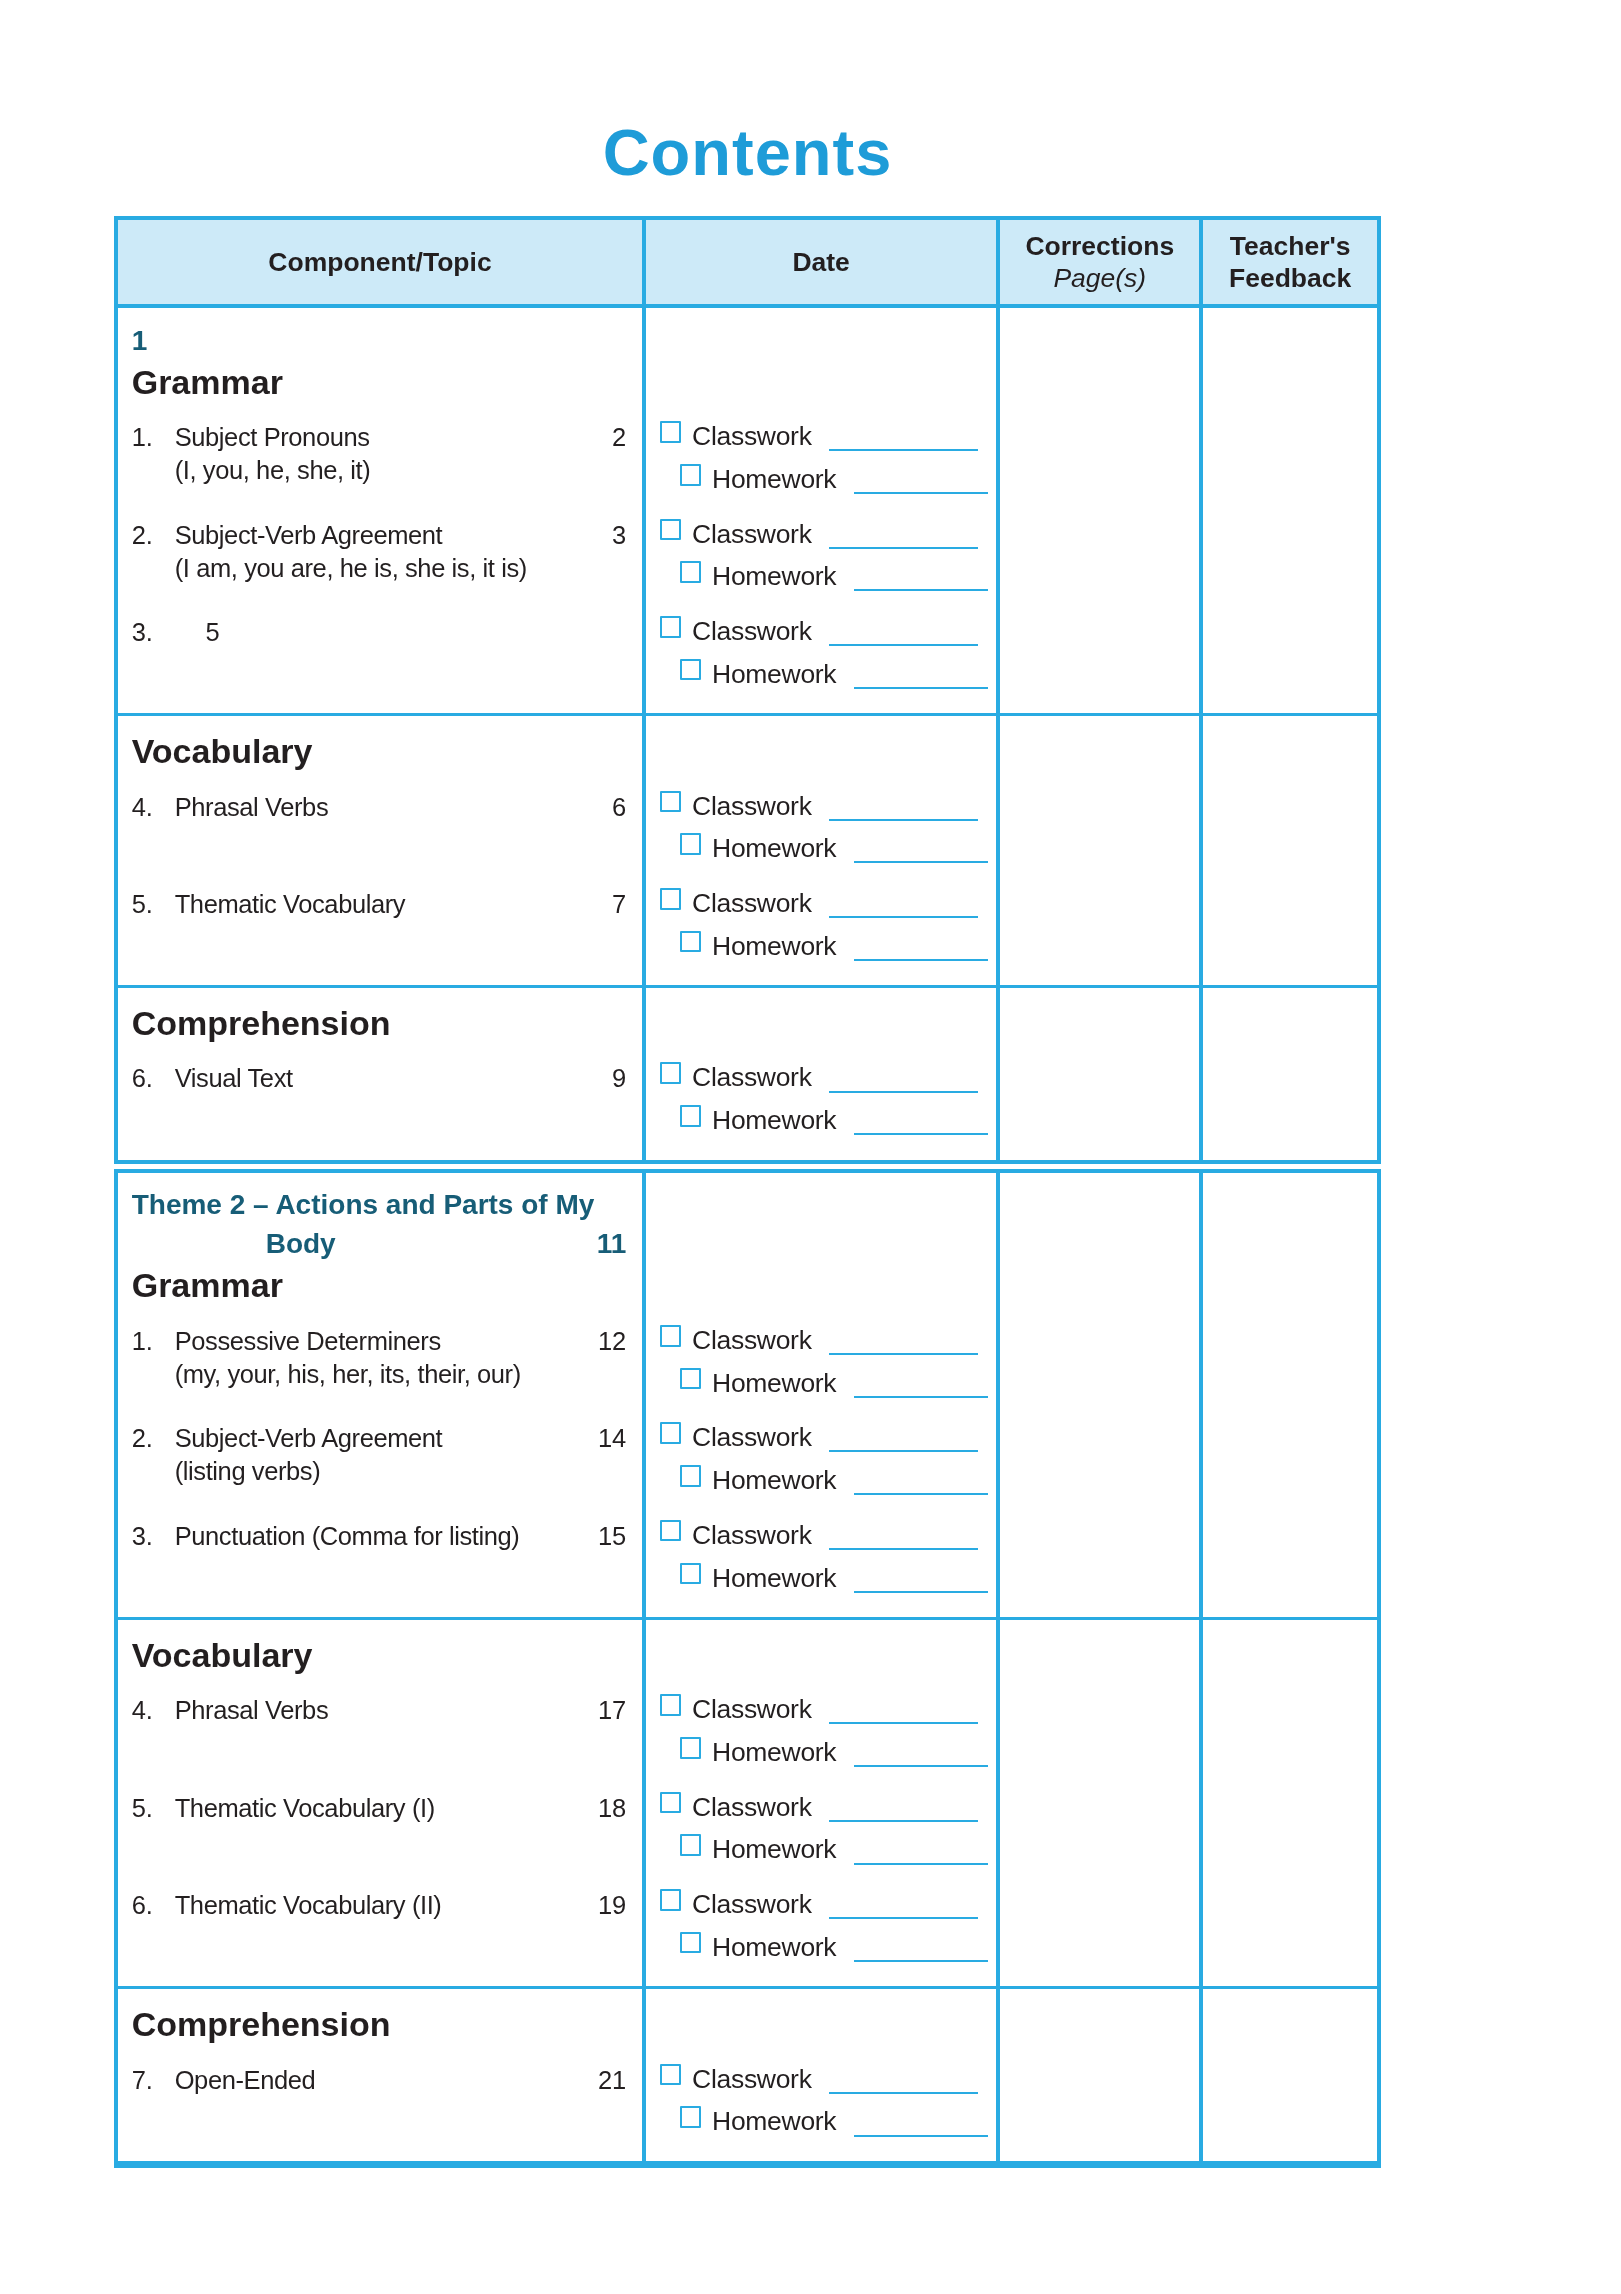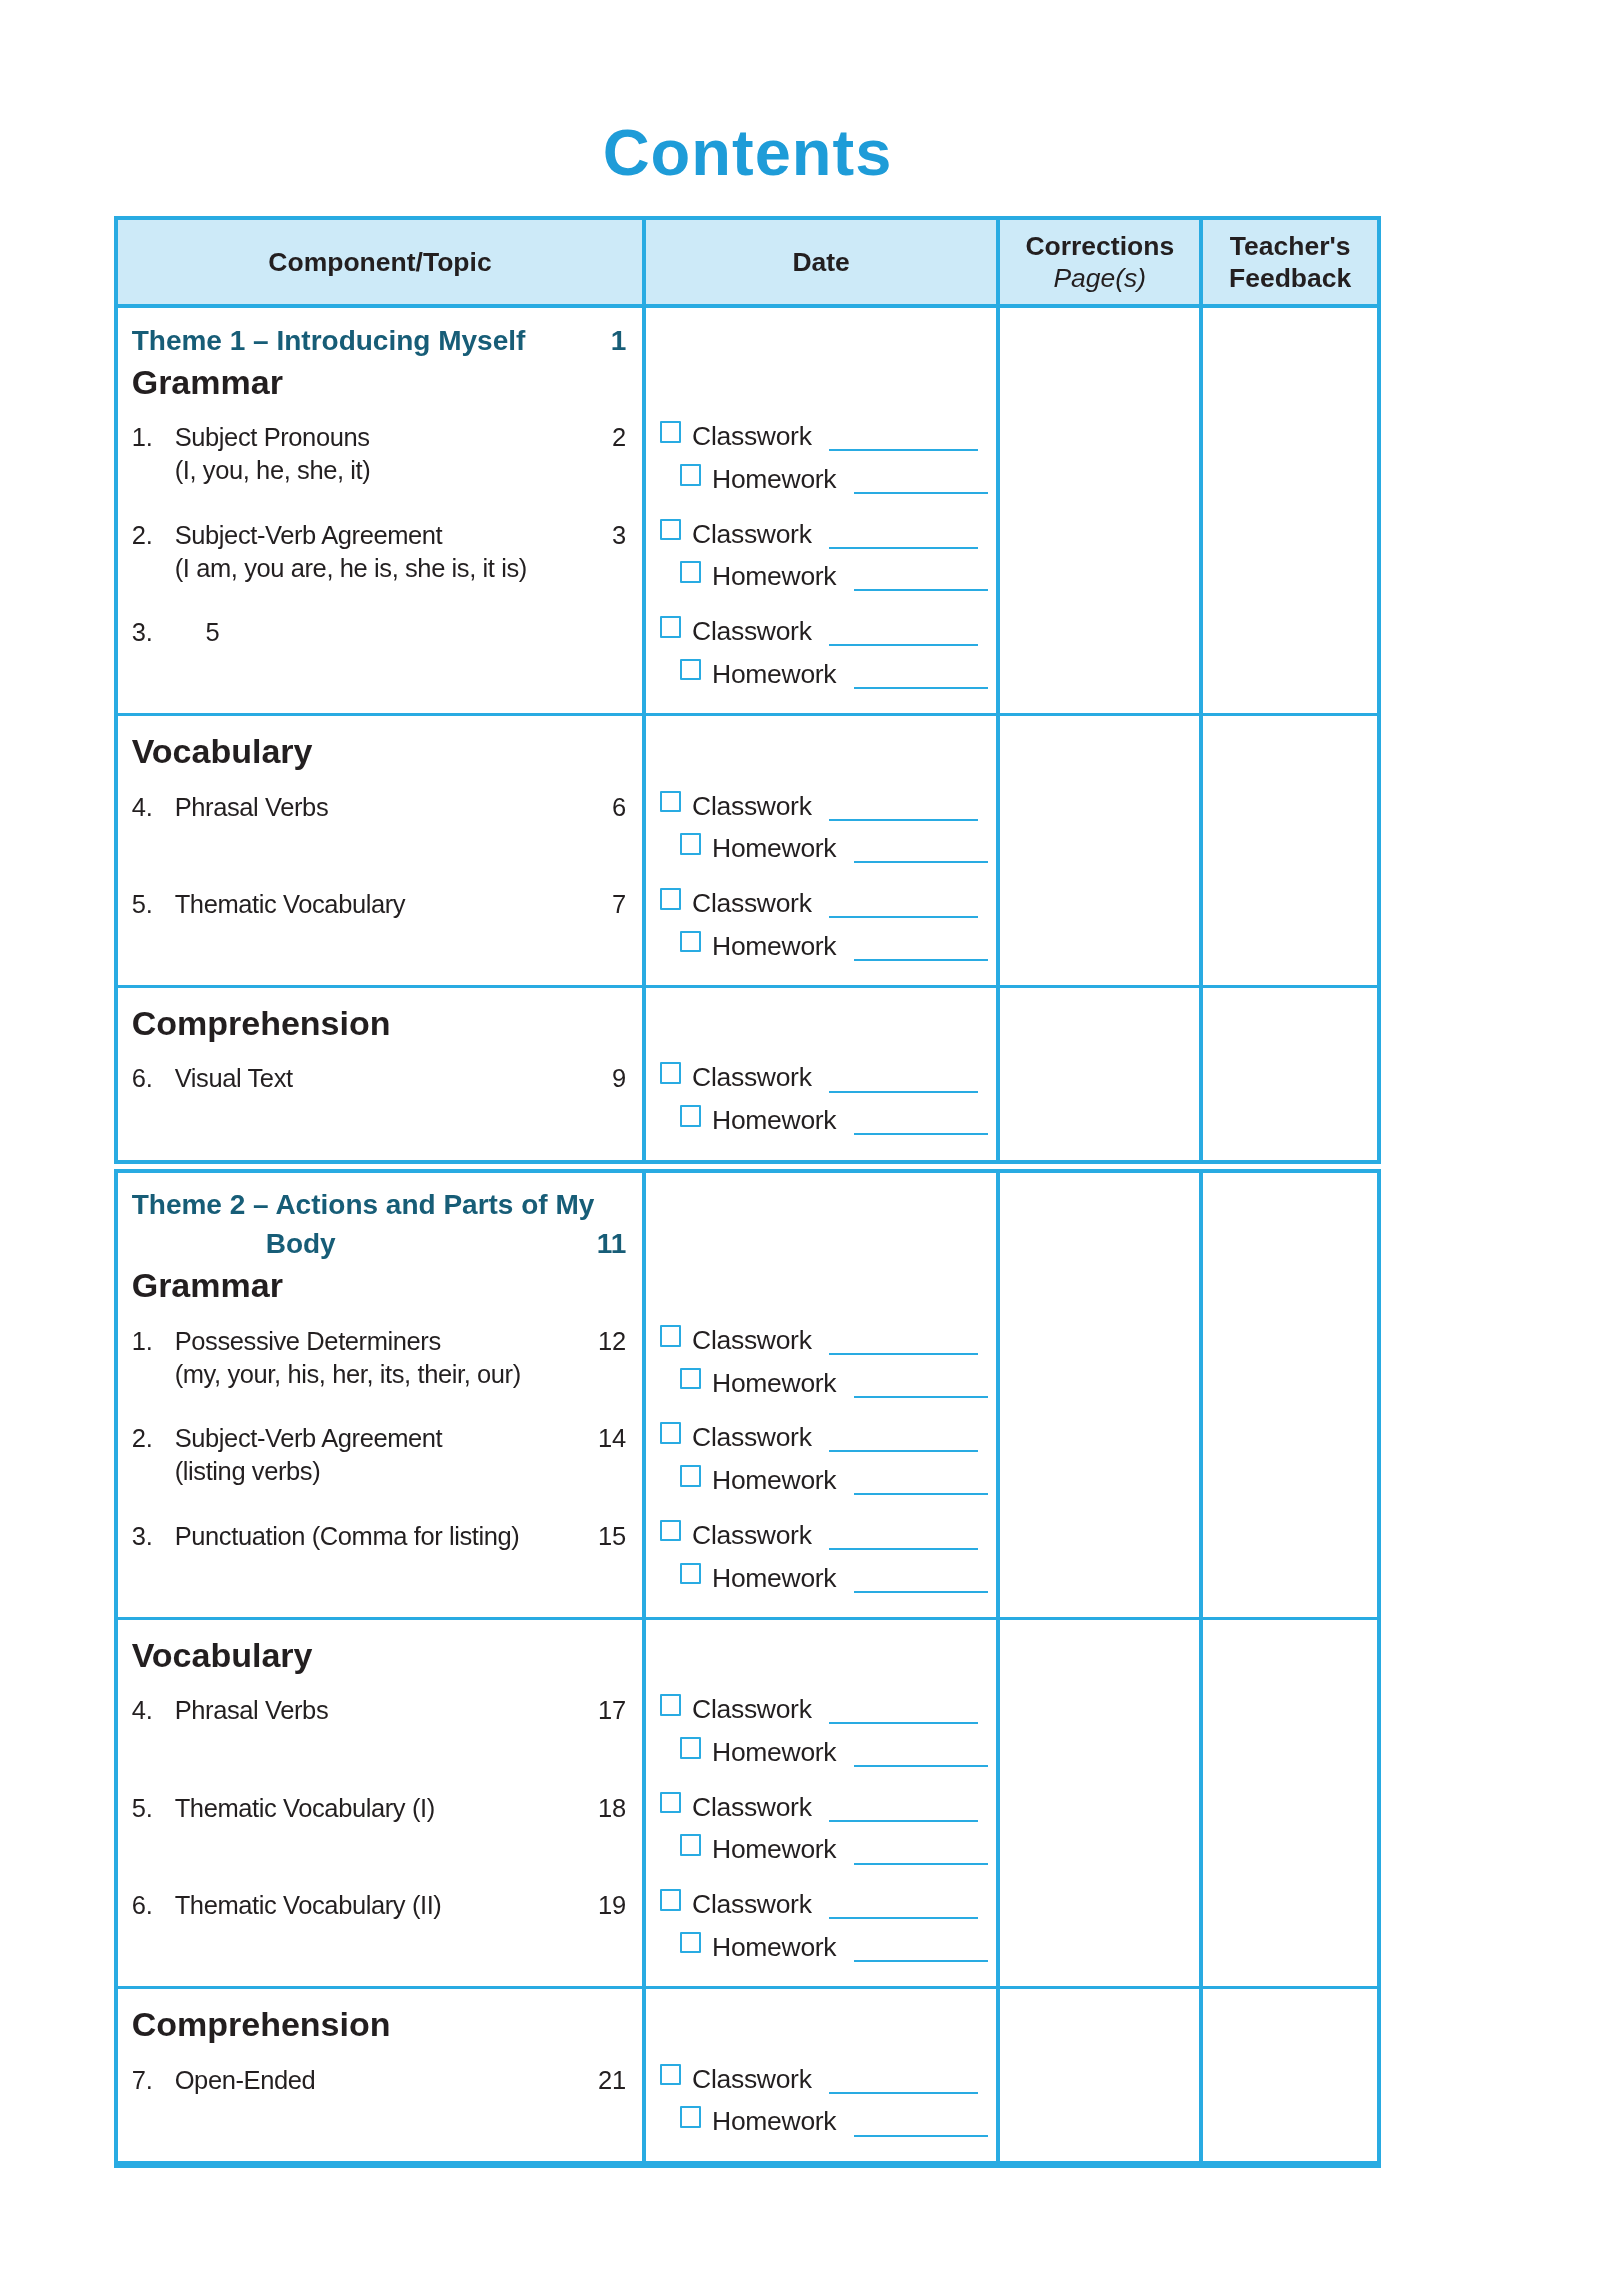--- a/index.html
+++ b/index.html
@@ -93,21 +93,20 @@
         <span>Feedback</span>
       </div>
     </div>
 
     <div class="theme-block">
 
       <div class="section">
         <div class="c c1 hd">
           <div class="theme-heading">
             <div class="tl1">
-              <span>Theme 1 – Introducing Myself</span>
               <span>1</span>
             </div>
           </div>
           <div class="category">Grammar</div>
         </div>
         <div class="c c2 hd"></div>
         <div class="c c3 hd"></div>
         <div class="c c4 hd"></div>
 
         <div class="c c1 ir">

